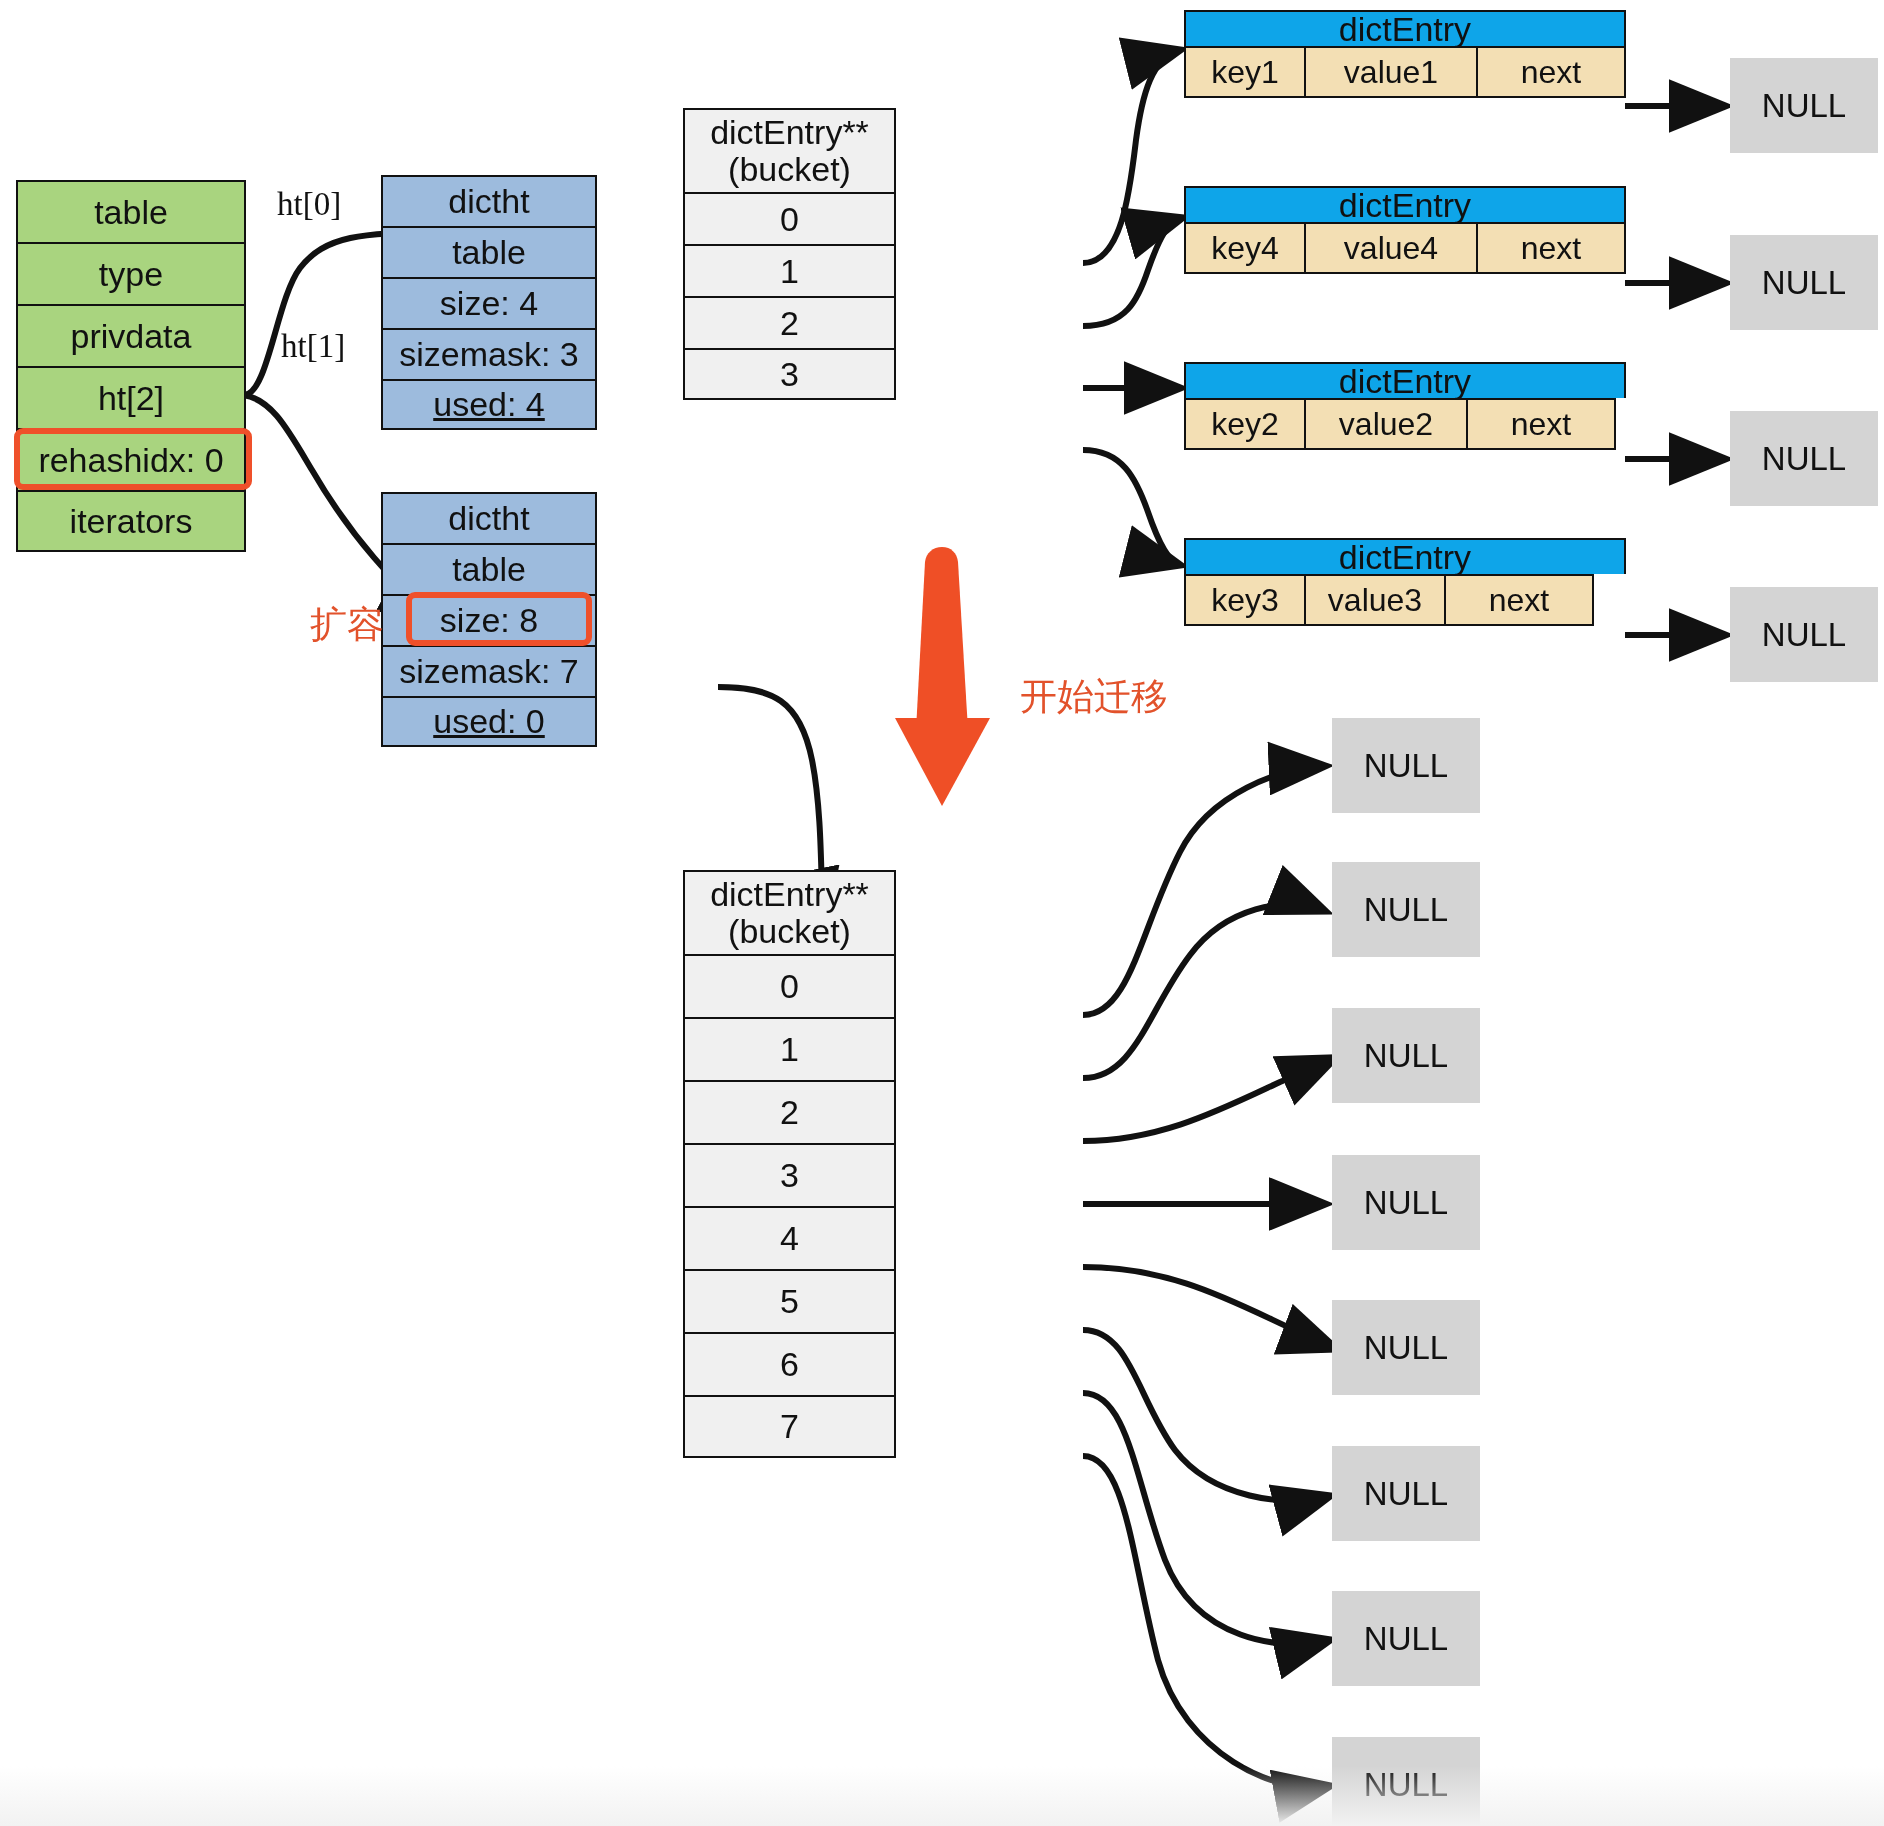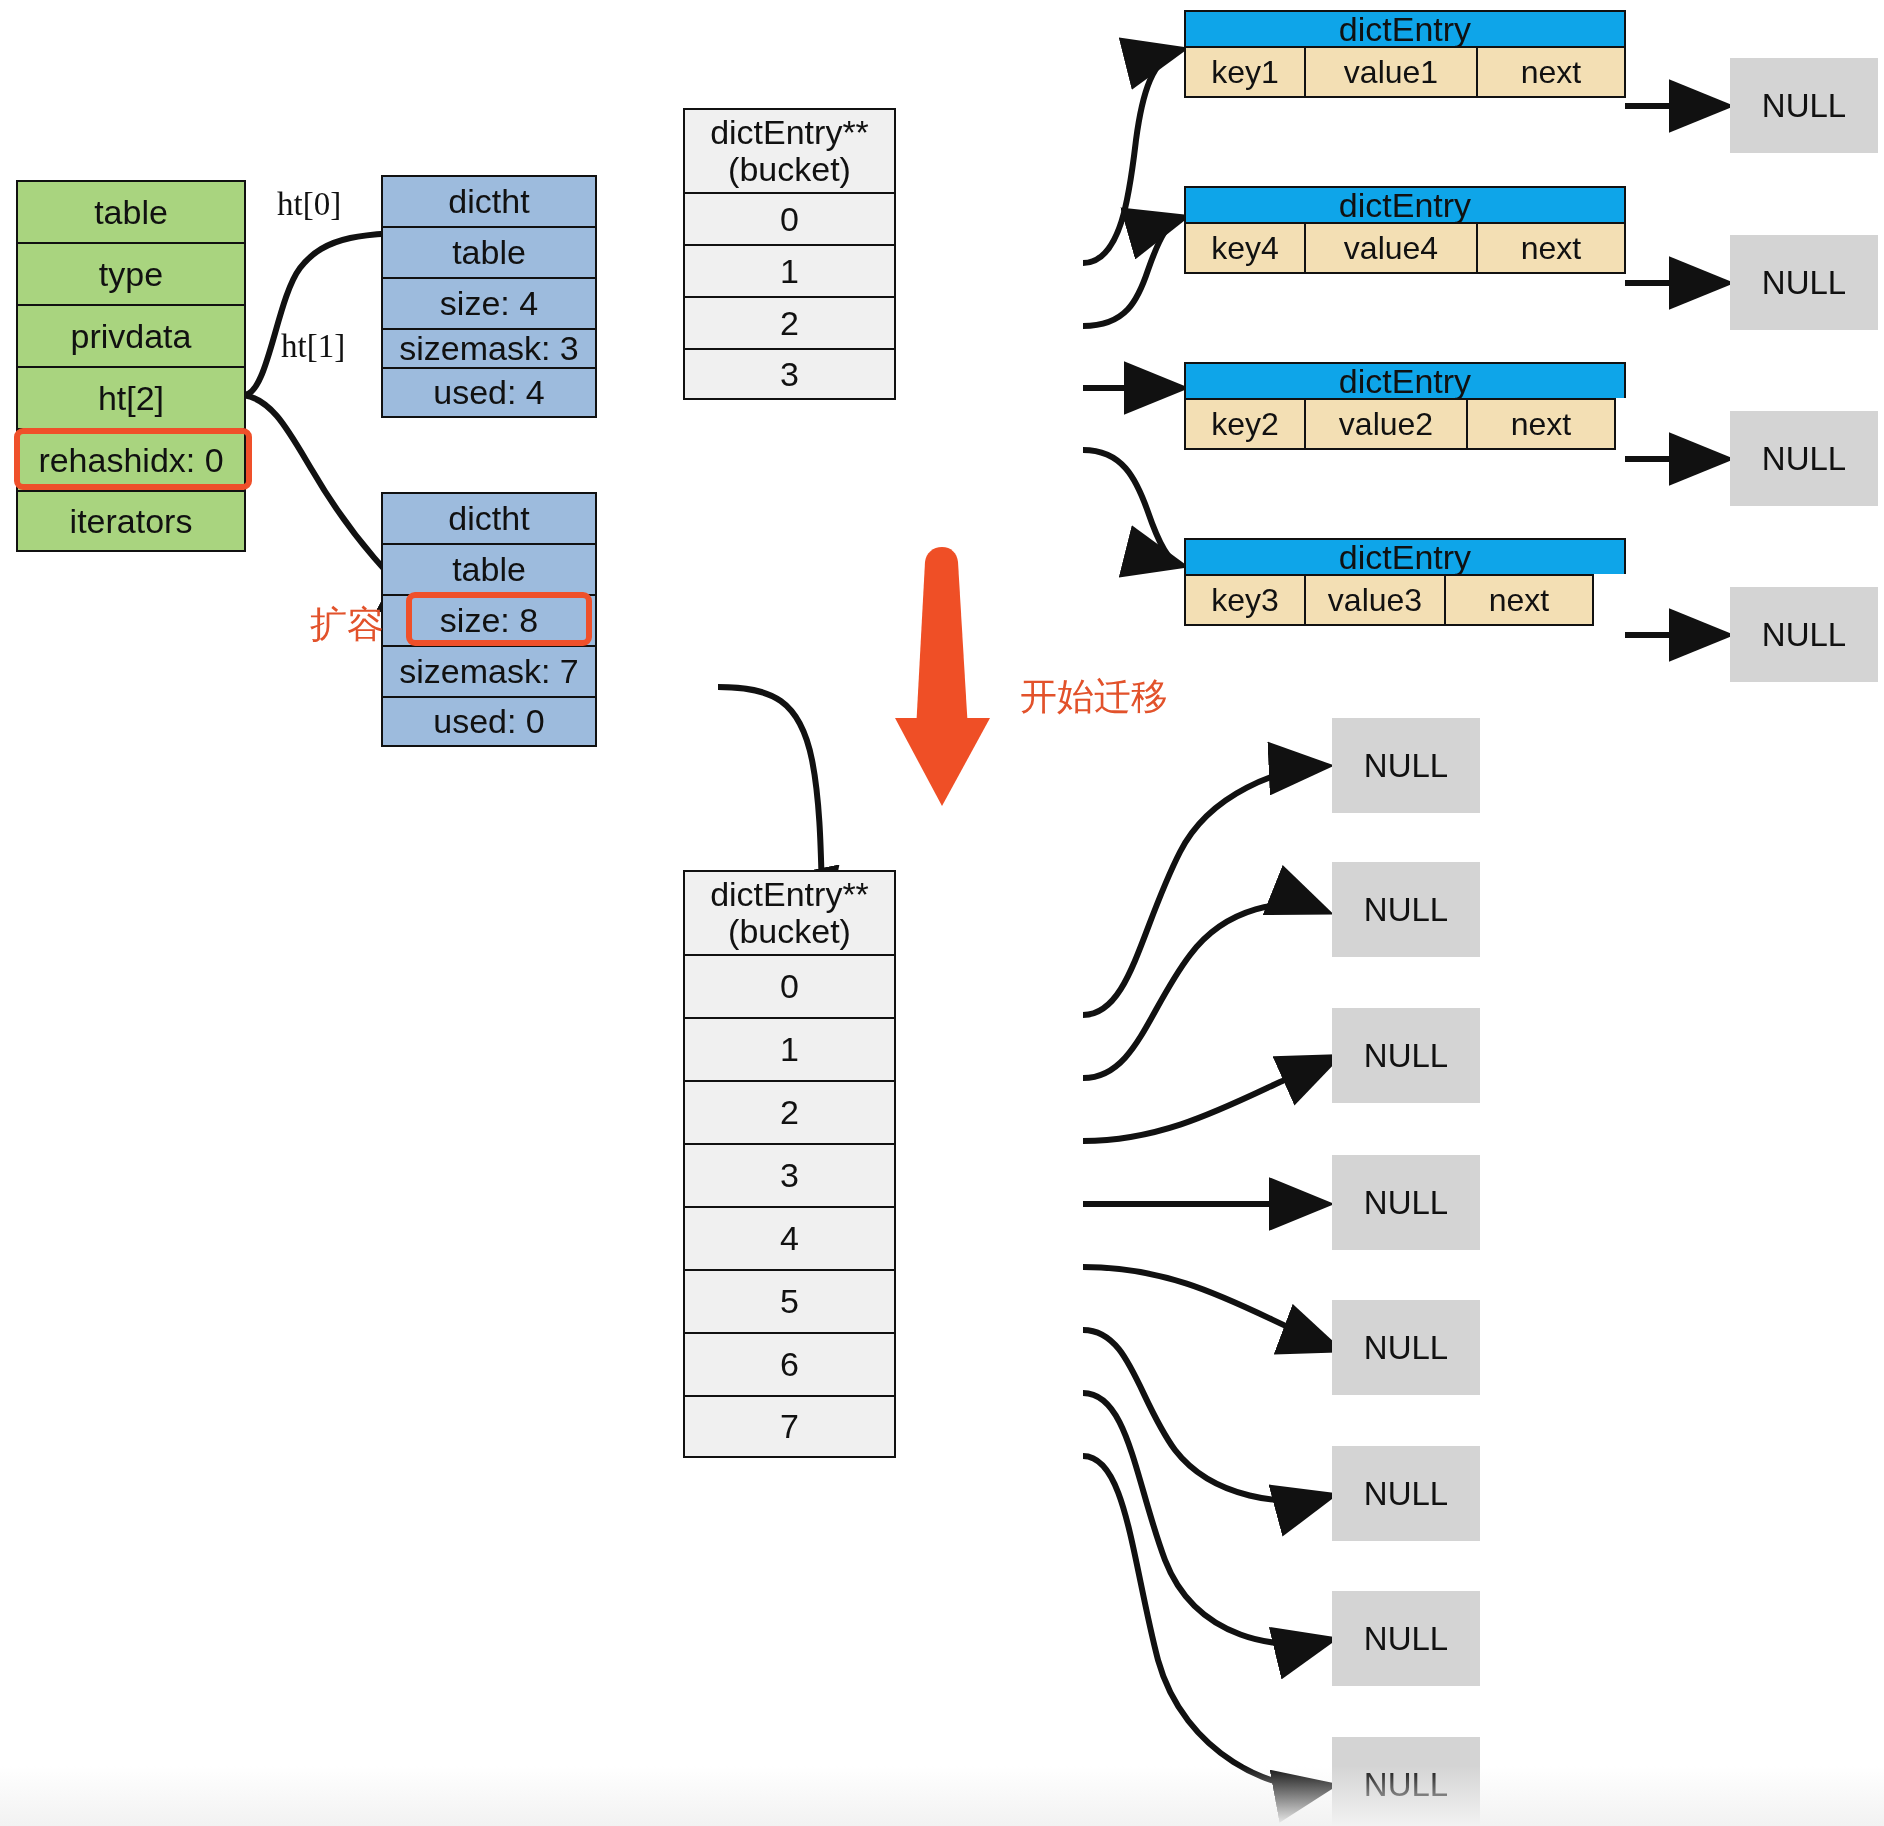--- a/index.html
+++ b/index.html
@@ -18,21 +18,21 @@
     display:flex;align-items:center;justify-content:center;
     font-size:34px;color:#111;white-space:nowrap;
   }
 
   
   .green .cellrow{background:#a9d47f;border-bottom-width:0;}
   .green .cellrow:last-child{border-bottom-width:2px;}
 
   
   .blue .cellrow{background:#9dbbdd;border-bottom-width:0;}
-  .blue .cellrow:last-child{border-bottom-width:2px;}
+  .blue .cellrow:last-child{border-bottom-width:2px;text-decoration:underline;}
 
   
   .grey .cellrow{background:#f0f0f0;border-bottom-width:0;}
   .grey .cellrow:last-child{border-bottom-width:2px;}
   .grey .hdr{flex-direction:column;line-height:1.08;}
 
   
   .entry{position:absolute;box-sizing:border-box;}
   .entry .hdr{
     box-sizing:border-box;border:2px solid #111;border-bottom-width:0;
@@ -125,21 +125,21 @@
   </div>
   <div class="hilite" style="left:14px;top:428px;width:238px;height:62px;"></div>
 
   <div class="lbl serif" style="left:277px;top:186px;">ht[0]</div>
   <div class="lbl serif" style="left:281px;top:328px;">ht[1]</div>
 
   <div class="box blue" style="left:381px;top:175px;width:216px;">
     <div class="cellrow" style="height:51px;">dictht</div>
     <div class="cellrow" style="height:51px;">table</div>
     <div class="cellrow" style="height:51px;">size: 4</div>
-    <div class="cellrow" style="height:39px;">sizemask: 3</div>
+    <div class="cellrow" style="height:51px;">sizemask: 3</div>
     <div class="cellrow" style="height:51px;">used: 4</div>
   </div>
 
   <div class="box blue" style="left:381px;top:492px;width:216px;">
     <div class="cellrow" style="height:51px;">dictht</div>
     <div class="cellrow" style="height:51px;">table</div>
     <div class="cellrow" style="height:51px;">size: 8</div>
     <div class="cellrow" style="height:51px;">sizemask: 7</div>
     <div class="cellrow" style="height:51px;">used: 0</div>
   </div>

